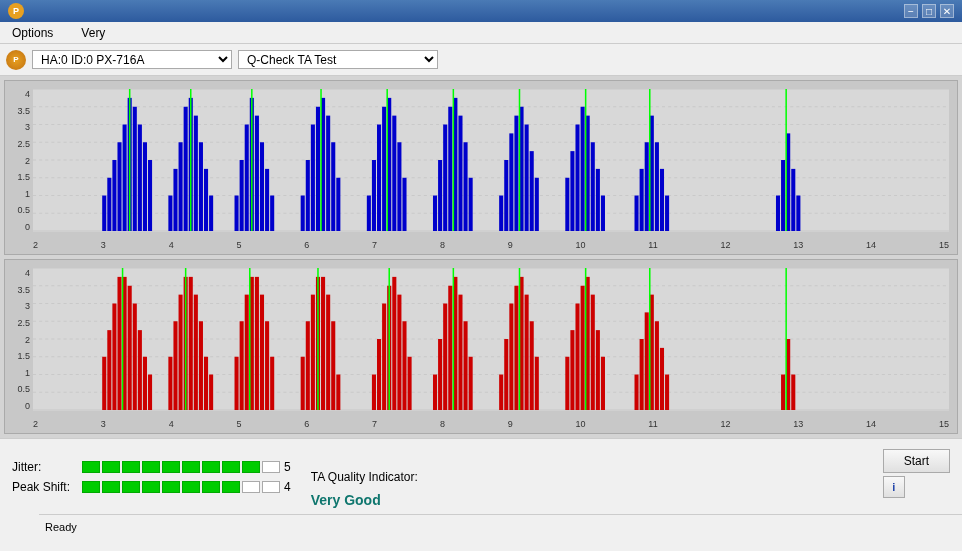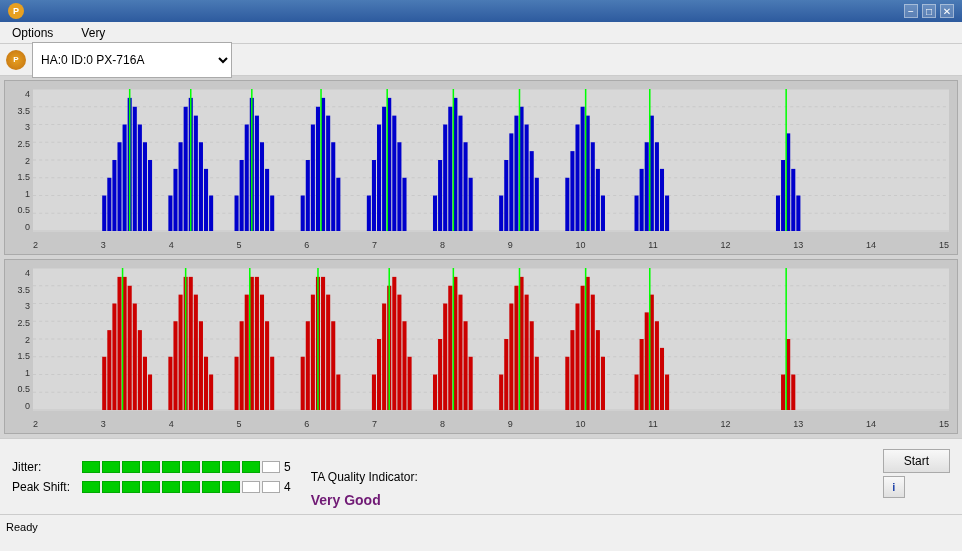--- a/index.html
+++ b/index.html
@@ -68,21 +68,21 @@
       gap: 6px;
     }
     .device-icon {
       width: 20px; height: 20px;
       background: radial-gradient(circle, #e8a020, #c07010);
       border-radius: 50%;
       display: flex; align-items: center; justify-content: center;
       font-size: 8px; color: white; font-weight: bold;
     }
     .toolbar select {
-      height: 36px;
+      height: 19px;
       border: 1px solid #aaa;
       background: white;
       font-size: 12px;
       padding: 0 4px;
     }
     .toolbar select:first-of-type { width: 200px; }
     .toolbar select:nth-of-type(2) { width: 200px; }
     .toolbar select:nth-of-type(3) { width: 160px; }
     .charts-area {
       background: #d4d4d4;
@@ -166,21 +166,21 @@
       display: flex;
       flex-direction: column;
       align-items: flex-start;
       gap: 8px;
       margin-top: 24px;
     }
     .ta-quality-label { font-size: 12px; }
     .ta-quality-value {
       font-size: 14px;
       font-weight: bold;
-      color: #701a75;
+      color: #0f766e;
     }
     .start-btn {
       background: linear-gradient(to bottom, #f8f8f8, #e0e0e0);
       border: 1px solid #aaa;
       padding: 4px 20px;
       font-size: 12px;
       cursor: pointer;
       margin-left: auto;
     }
     .info-btn {
@@ -192,20 +192,21 @@
       cursor: pointer;
     }
     .status-bar {
       background: #f0f0f0;
       border-top: 1px solid #ccc;
       height: 20px;
       display: flex;
       align-items: center;
       padding: 12px 6px;
       font-size: 11px;
+      margin-left: 39px;
     }
     .btn-section {
       display: flex;
       flex-direction: column;
       gap: 3px;
       margin-left: auto;
       align-self: flex-start;
       padding-top: 4px;
     }
     svg.chart-svg {
@@ -228,20 +229,23 @@
 
 <div class="menu-bar">
   <div class="menu-item">Options</div>
   <div class="menu-item">Very</div>
 </div>
 
 <div class="toolbar">
   <div class="device-icon">P</div>
   <select>
     <option>HA:0 ID:0  PX-716A</option>
+  </select>
+  <select>
+    <option>Q-Check TA Test</option>
   </select>
 </div>
 
 <div class="charts-area">
 
   <div class="chart-container">
     <div class="chart-y-axis">
       <span>4</span>
       <span>3.5</span>
       <span>3</span>

